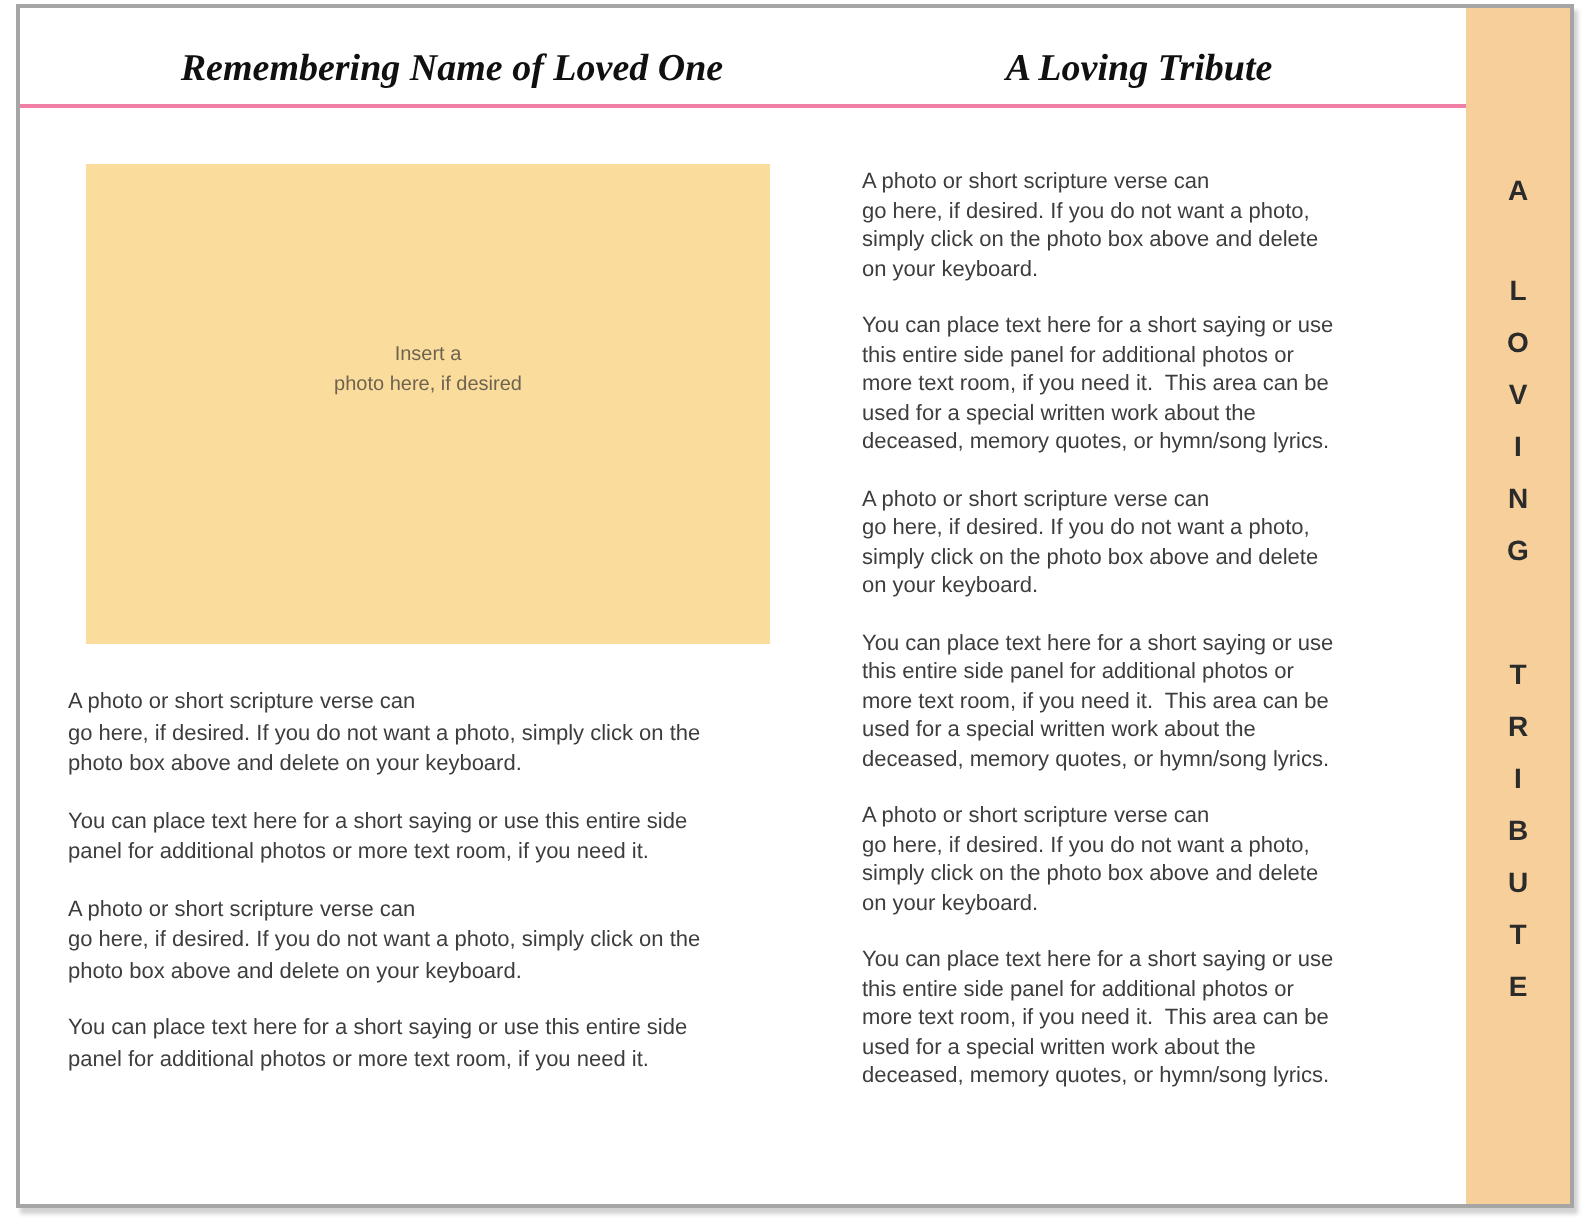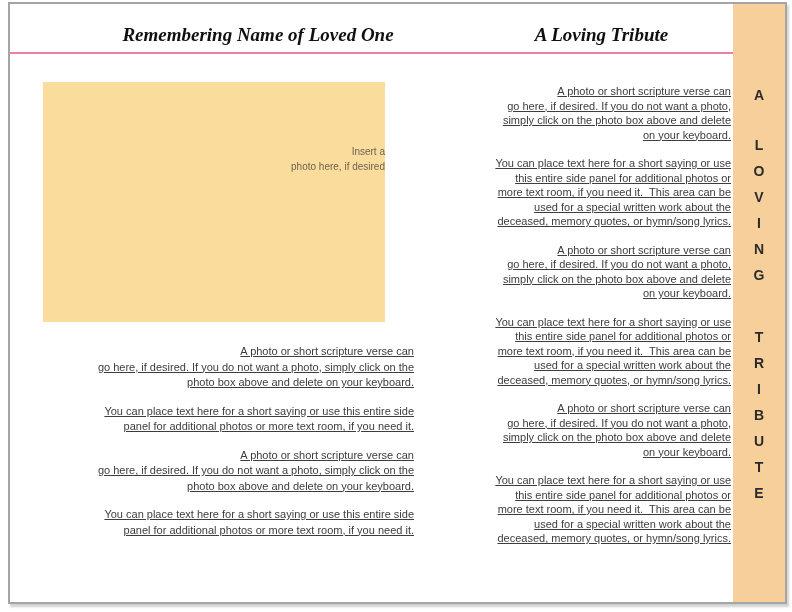--- a/index.html
+++ b/index.html
@@ -47,58 +47,56 @@
   .page-title {
     position: absolute;
     top: 20px;
     font-family: "Liberation Serif", serif;
     font-style: italic;
     font-weight: bold;
     font-size: 19px;
     color: #101010;
     text-align: center;
     white-space: nowrap;
-    margin-left: 32px;
   }
   .left-title  { left: 0;     width: 432px; }
   .right-title { left: 408px; width: 303px; }
   
   .photo-box {
     position: absolute;
     left: 33px; top: 78px;
     width: 342px; height: 240px;
     background: var(--photo-box, #fadd9d);
   }
   .photo-box .ph-text {
-    margin-top: 62px;
-    text-align: right;
+    margin-top: 88px;
+    text-align: center;
     font-size: 10px;
     line-height: 15px;
     color: #6f6350;
     white-space: pre-line;
   }
   
   .left-col {
     position: absolute;
     left: 24px; top: 340px;
     width: 380px;
   }
   .right-col {
     position: absolute;
     left: 421px; top: 80px;
     width: 300px;
   }
   p.block {
     margin: 0 0 13px 0;
-    text-align: right;
+    text-align: left;
     white-space: pre-wrap;
     font-size: 11px;
     line-height: 15.5px;
     color: #3d3d3d;
-    text-decoration: underline;
   }
   .right-col p.block {
     line-height: 14.5px;
     margin-bottom: 14px;
   }
 </style>
 </head>
 <body>
 
 <div class="sheet">

